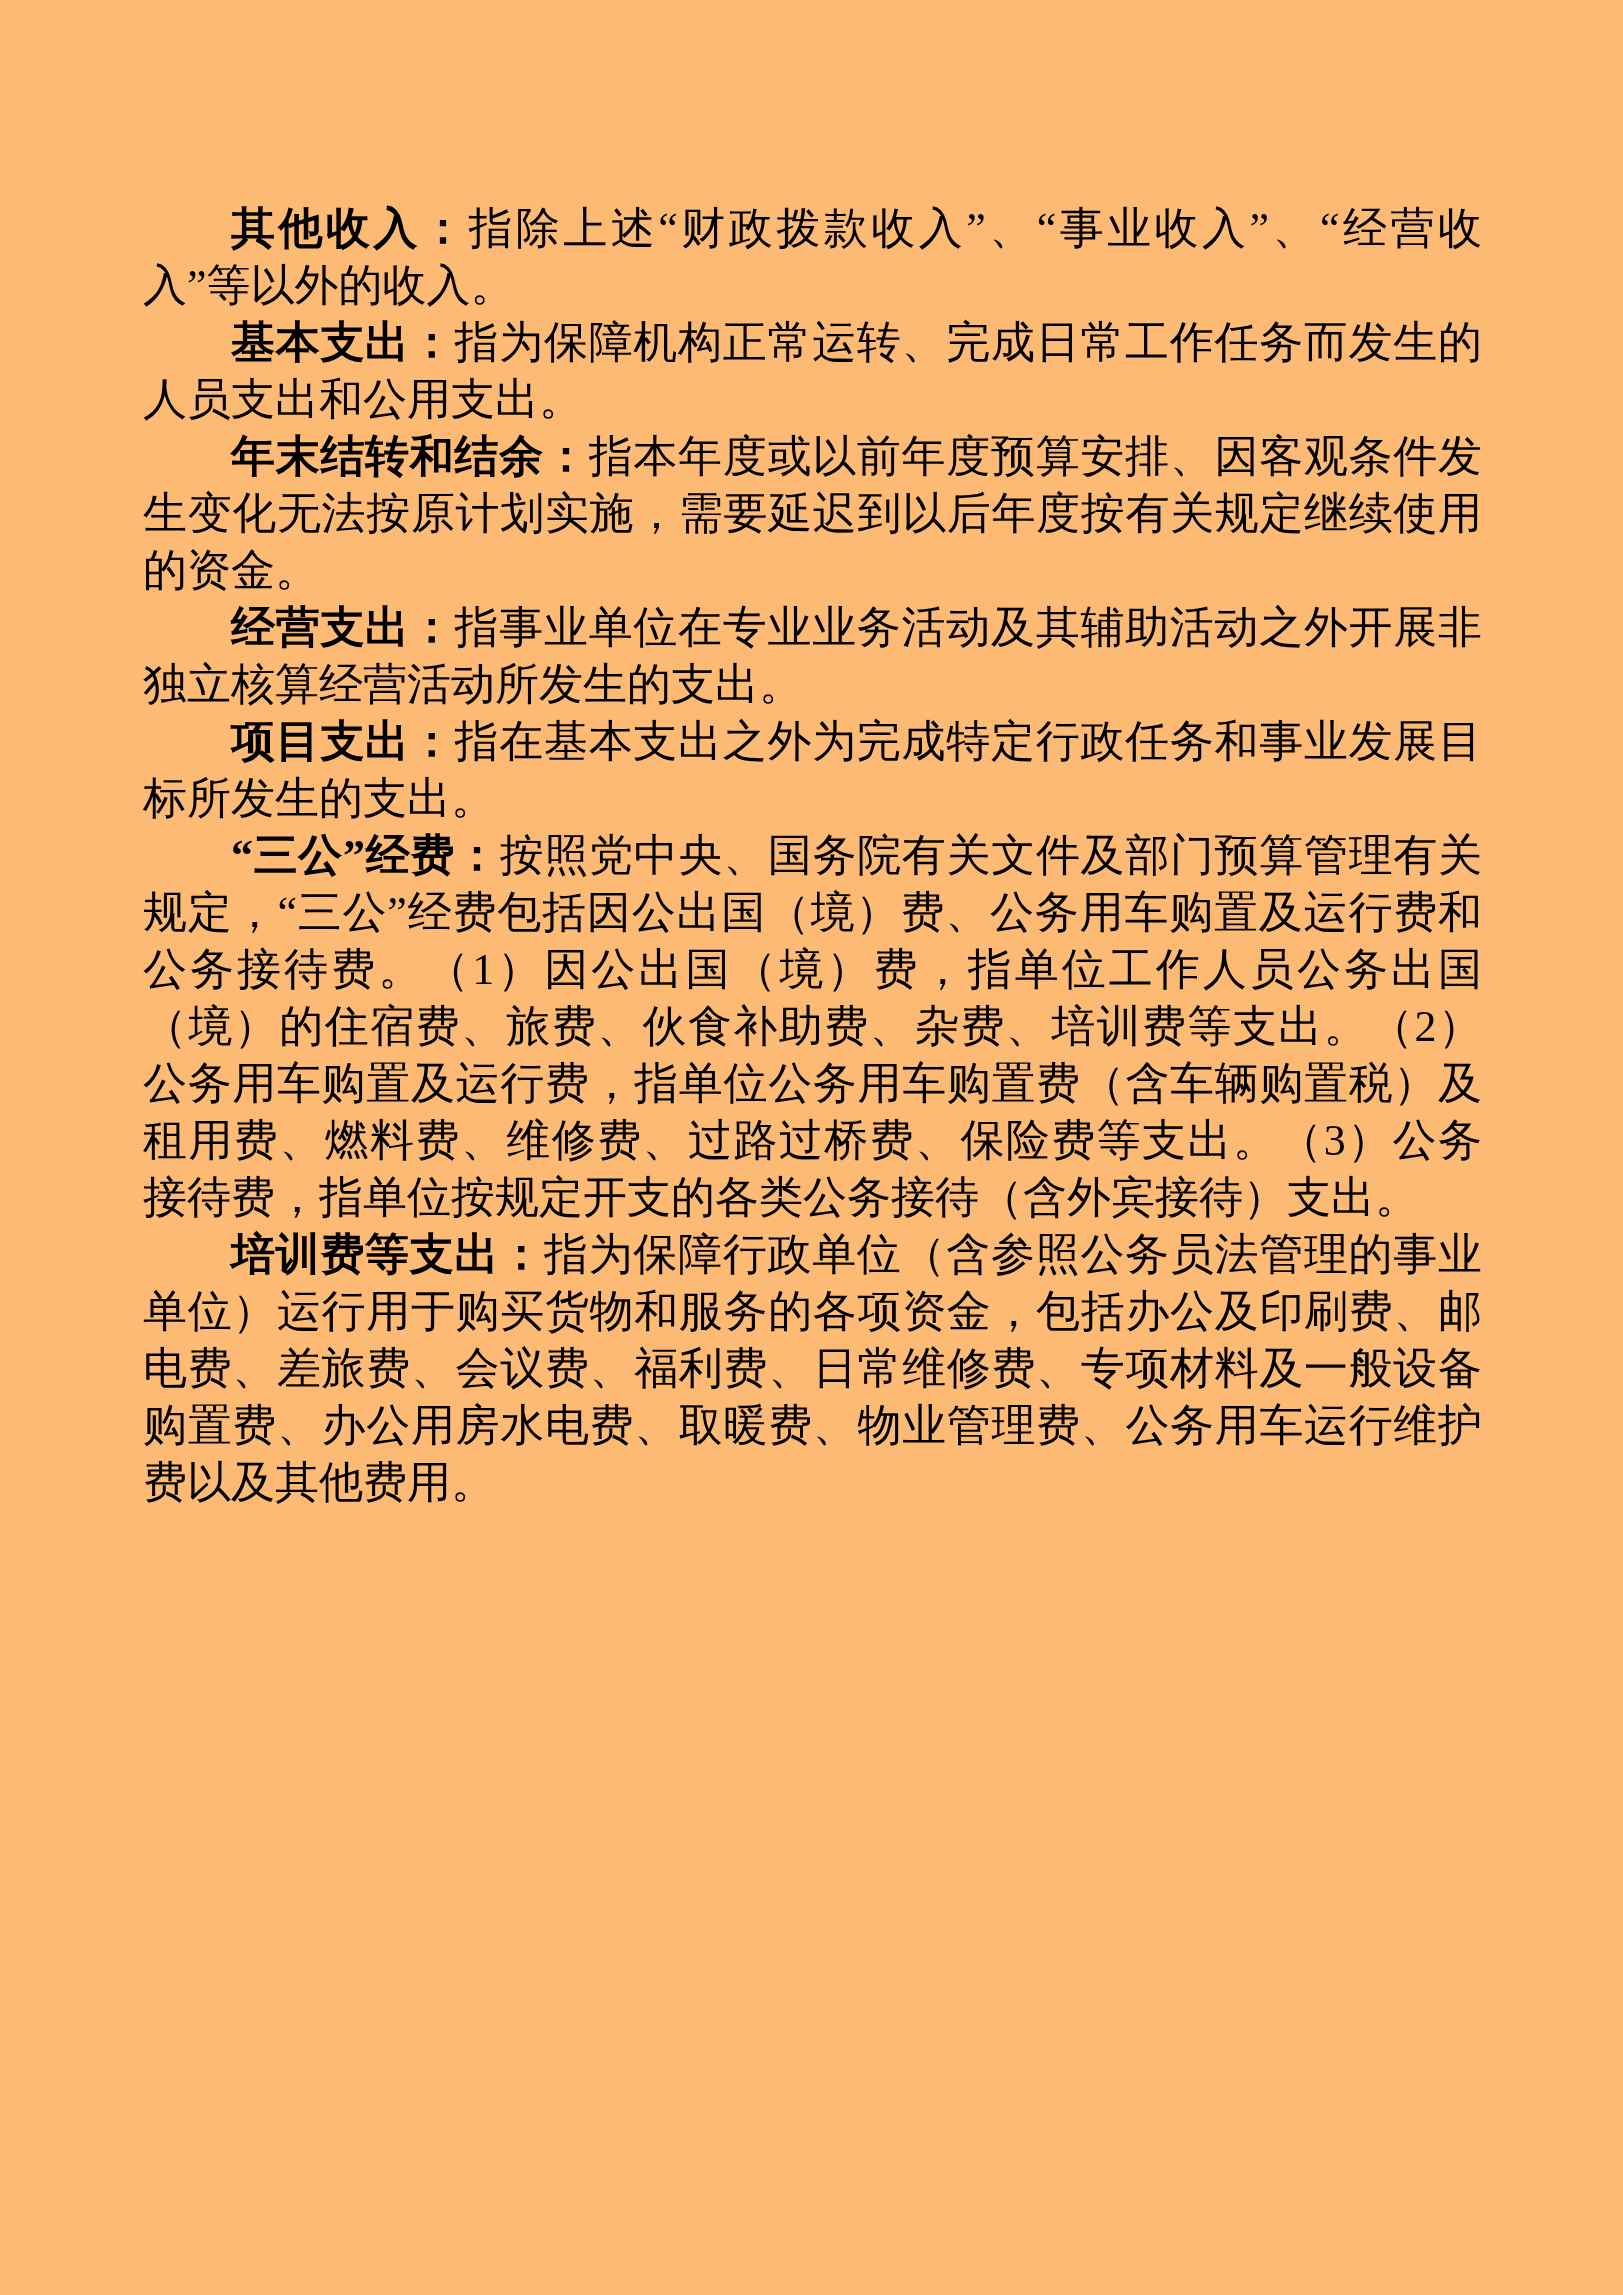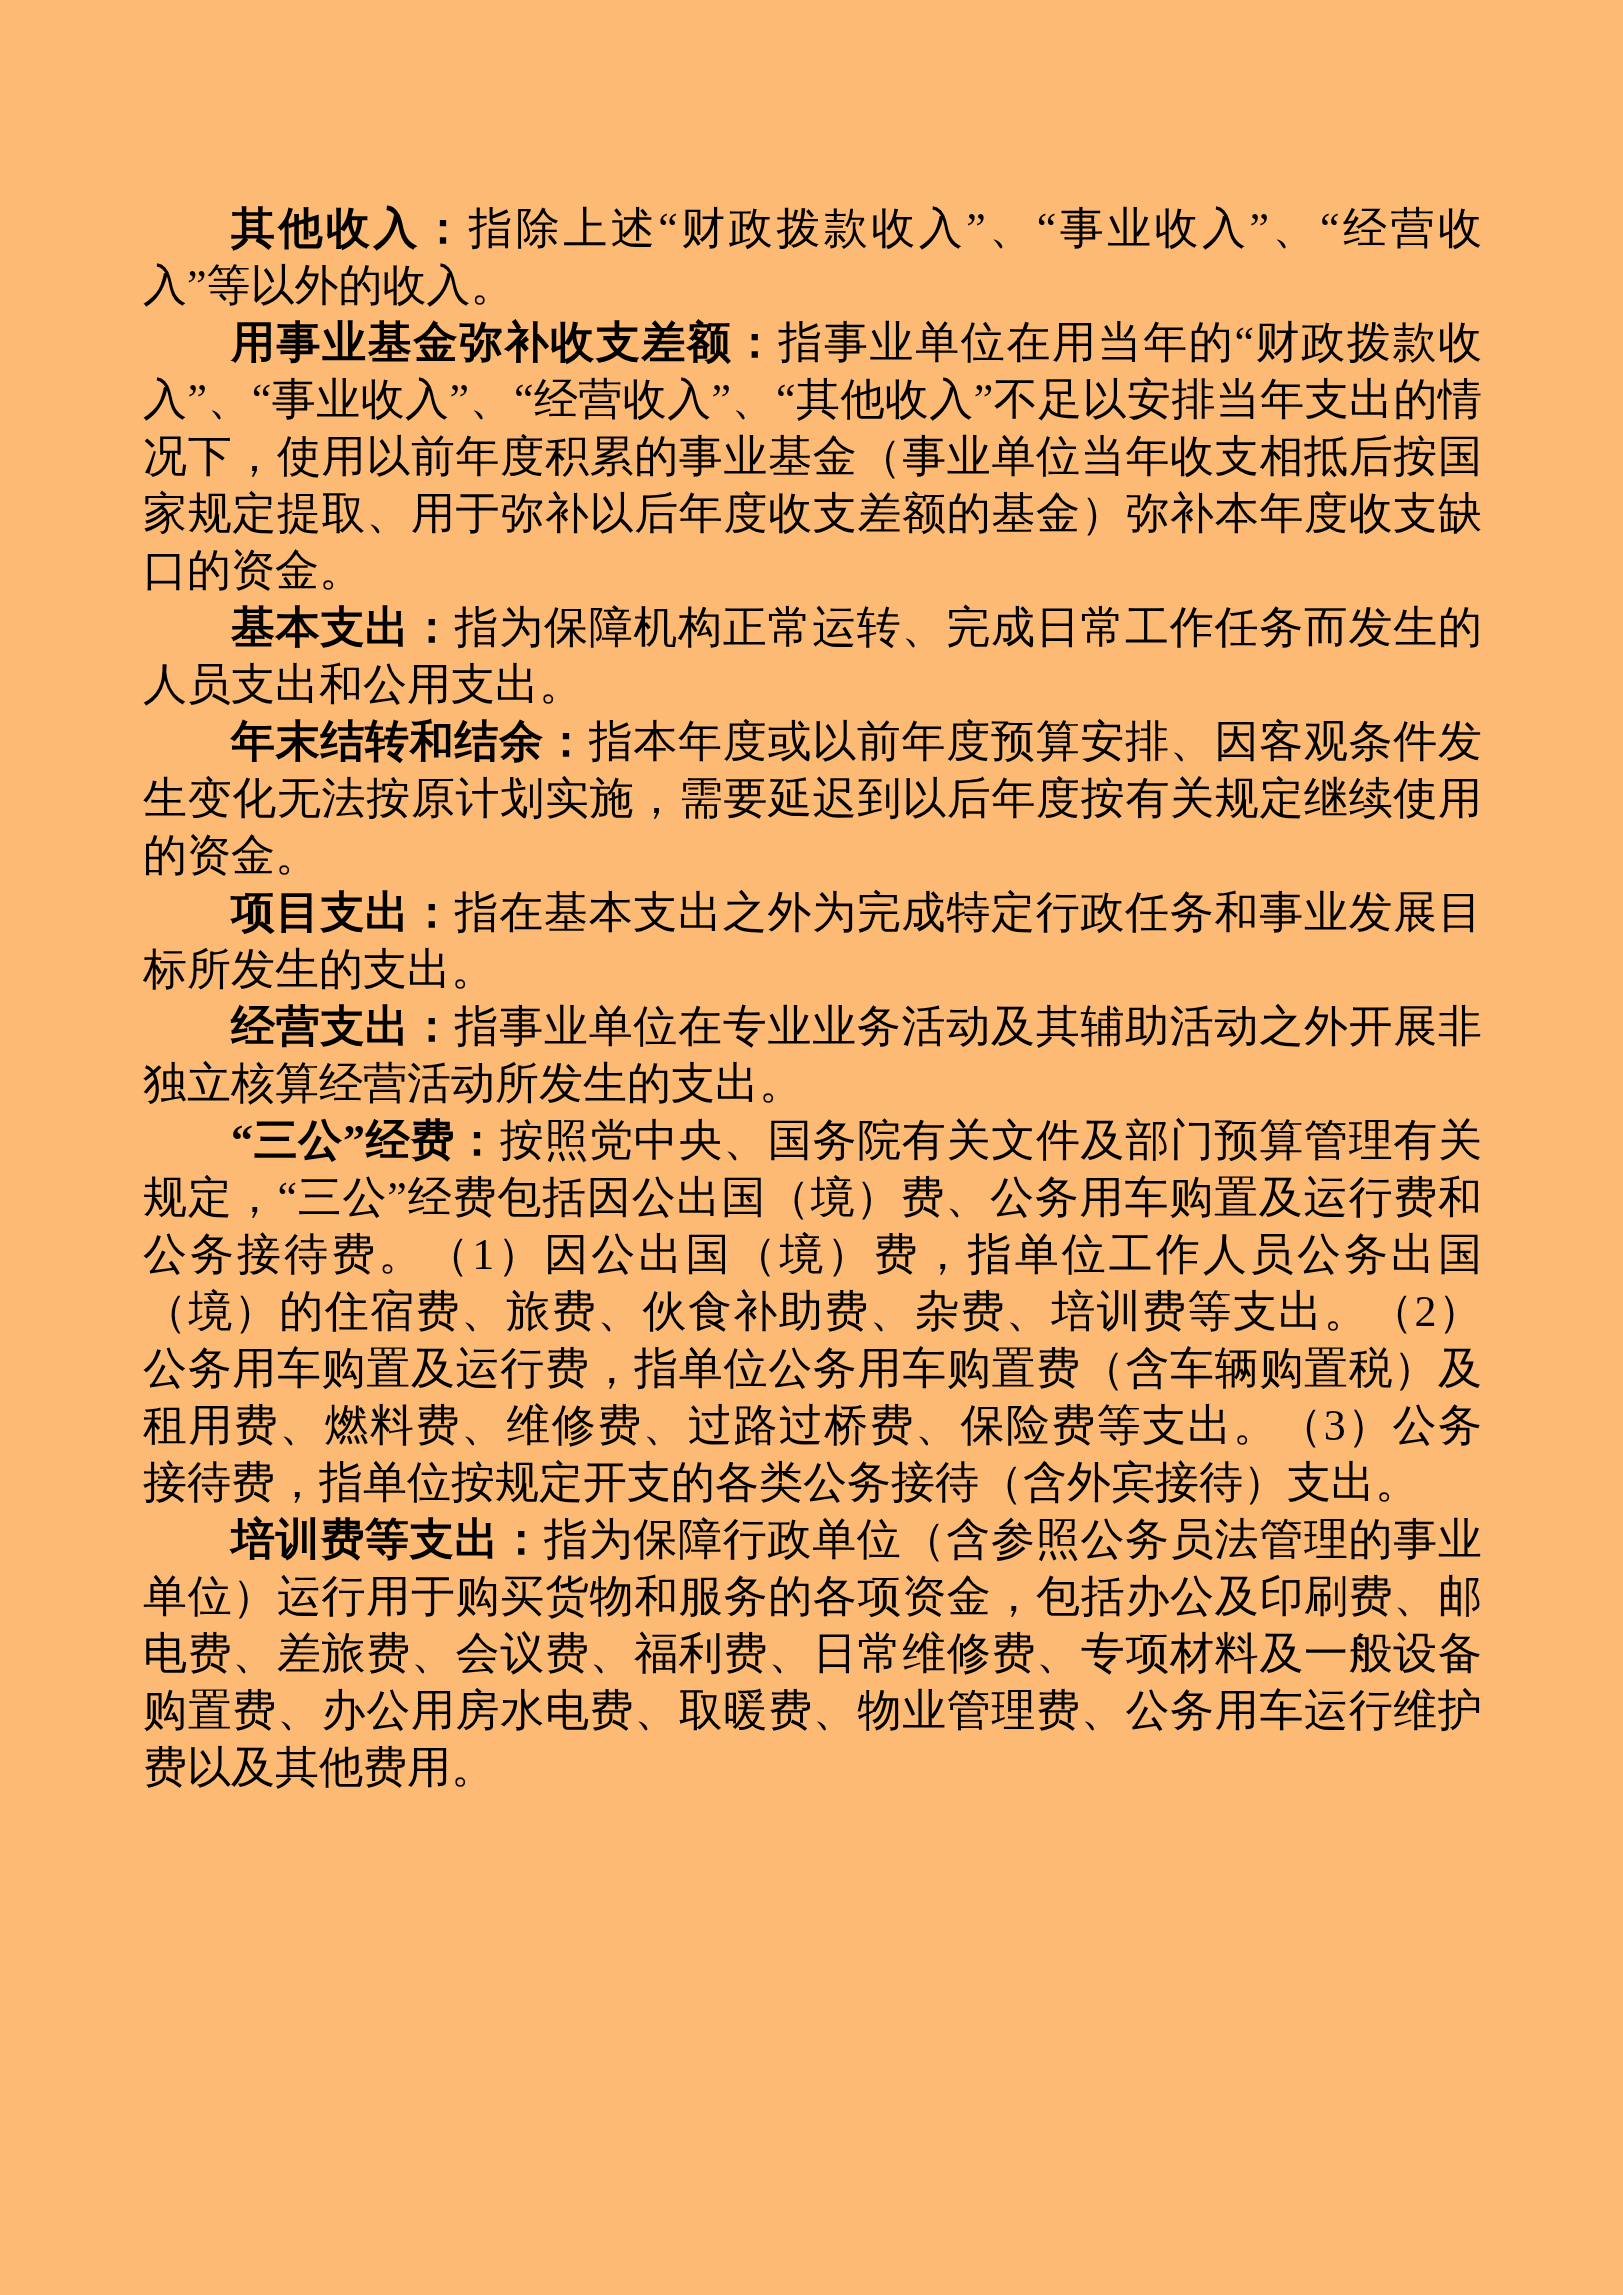--- a/index.html
+++ b/index.html
@@ -31,31 +31,30 @@
   .term { font-weight: bold; }
 </style>
 </head>
 <body>
 
 <div class="page">
   <div class="content">
 
     <p class="para"><span class="term">其他收入：</span><span class="def">指除上述“财政拨款收入”、“事业收入”、“经营收入”等以外的收入。</span></p>
 
-    <p class="para"><span class="term">用事业基金弥补收支差额：</span><span class="def">指事业单位在用当年的“财政拨款收入”、“事业收入”、“经营收入”、“其他收入”不足以安排当年支出的情况下，使用以前年度积累的事业基金（事业单位当年收支相抵后按国家规定提取、用于弥补以后年度收支差额的基金）弥补本年度收支缺口的资金。</span></p>
 
 
 
     <p class="para"><span class="term">基本支出：</span><span class="def">指为保障机构正常运转、完成日常工作任务而发生的人员支出和公用支出。</span></p>
 
     <p class="para"><span class="term">年末结转和结余：</span><span class="def">指本年度或以前年度预算安排、因客观条件发生变化无法按原计划实施，需要延迟到以后年度按有关规定继续使用的资金。</span></p>
 
+    <p class="para"><span class="term">经营支出：</span><span class="def">指事业单位在专业业务活动及其辅助活动之外开展非独立核算经营活动所发生的支出。</span></p>
+
     <p class="para"><span class="term">项目支出：</span><span class="def">指在基本支出之外为完成特定行政任务和事业发展目标所发生的支出。</span></p>
-
-    <p class="para"><span class="term">经营支出：</span><span class="def">指事业单位在专业业务活动及其辅助活动之外开展非独立核算经营活动所发生的支出。</span></p>
 
     <p class="para"><span class="term">“三公”经费：</span><span class="def">按照党中央、国务院有关文件及部门预算管理有关规定，“三公”经费包括因公出国（境）费、公务用车购置及运行费和公务接待费。（1）因公出国（境）费，指单位工作人员公务出国（境）的住宿费、旅费、伙食补助费、杂费、培训费等支出。（2）公务用车购置及运行费，指单位公务用车购置费（含车辆购置税）及租用费、燃料费、维修费、过路过桥费、保险费等支出。（3）公务接待费，指单位按规定开支的各类公务接待（含外宾接待）支出。</span></p>
 
     <p class="para"><span class="term">培训费等支出：</span><span class="def">指为保障行政单位（含参照公务员法管理的事业单位）运行用于购买货物和服务的各项资金，包括办公及印刷费、邮电费、差旅费、会议费、福利费、日常维修费、专项材料及一般设备购置费、办公用房水电费、取暖费、物业管理费、公务用车运行维护费以及其他费用。</span></p>
 
   </div>
 </div>
 
 
 </body></html>

